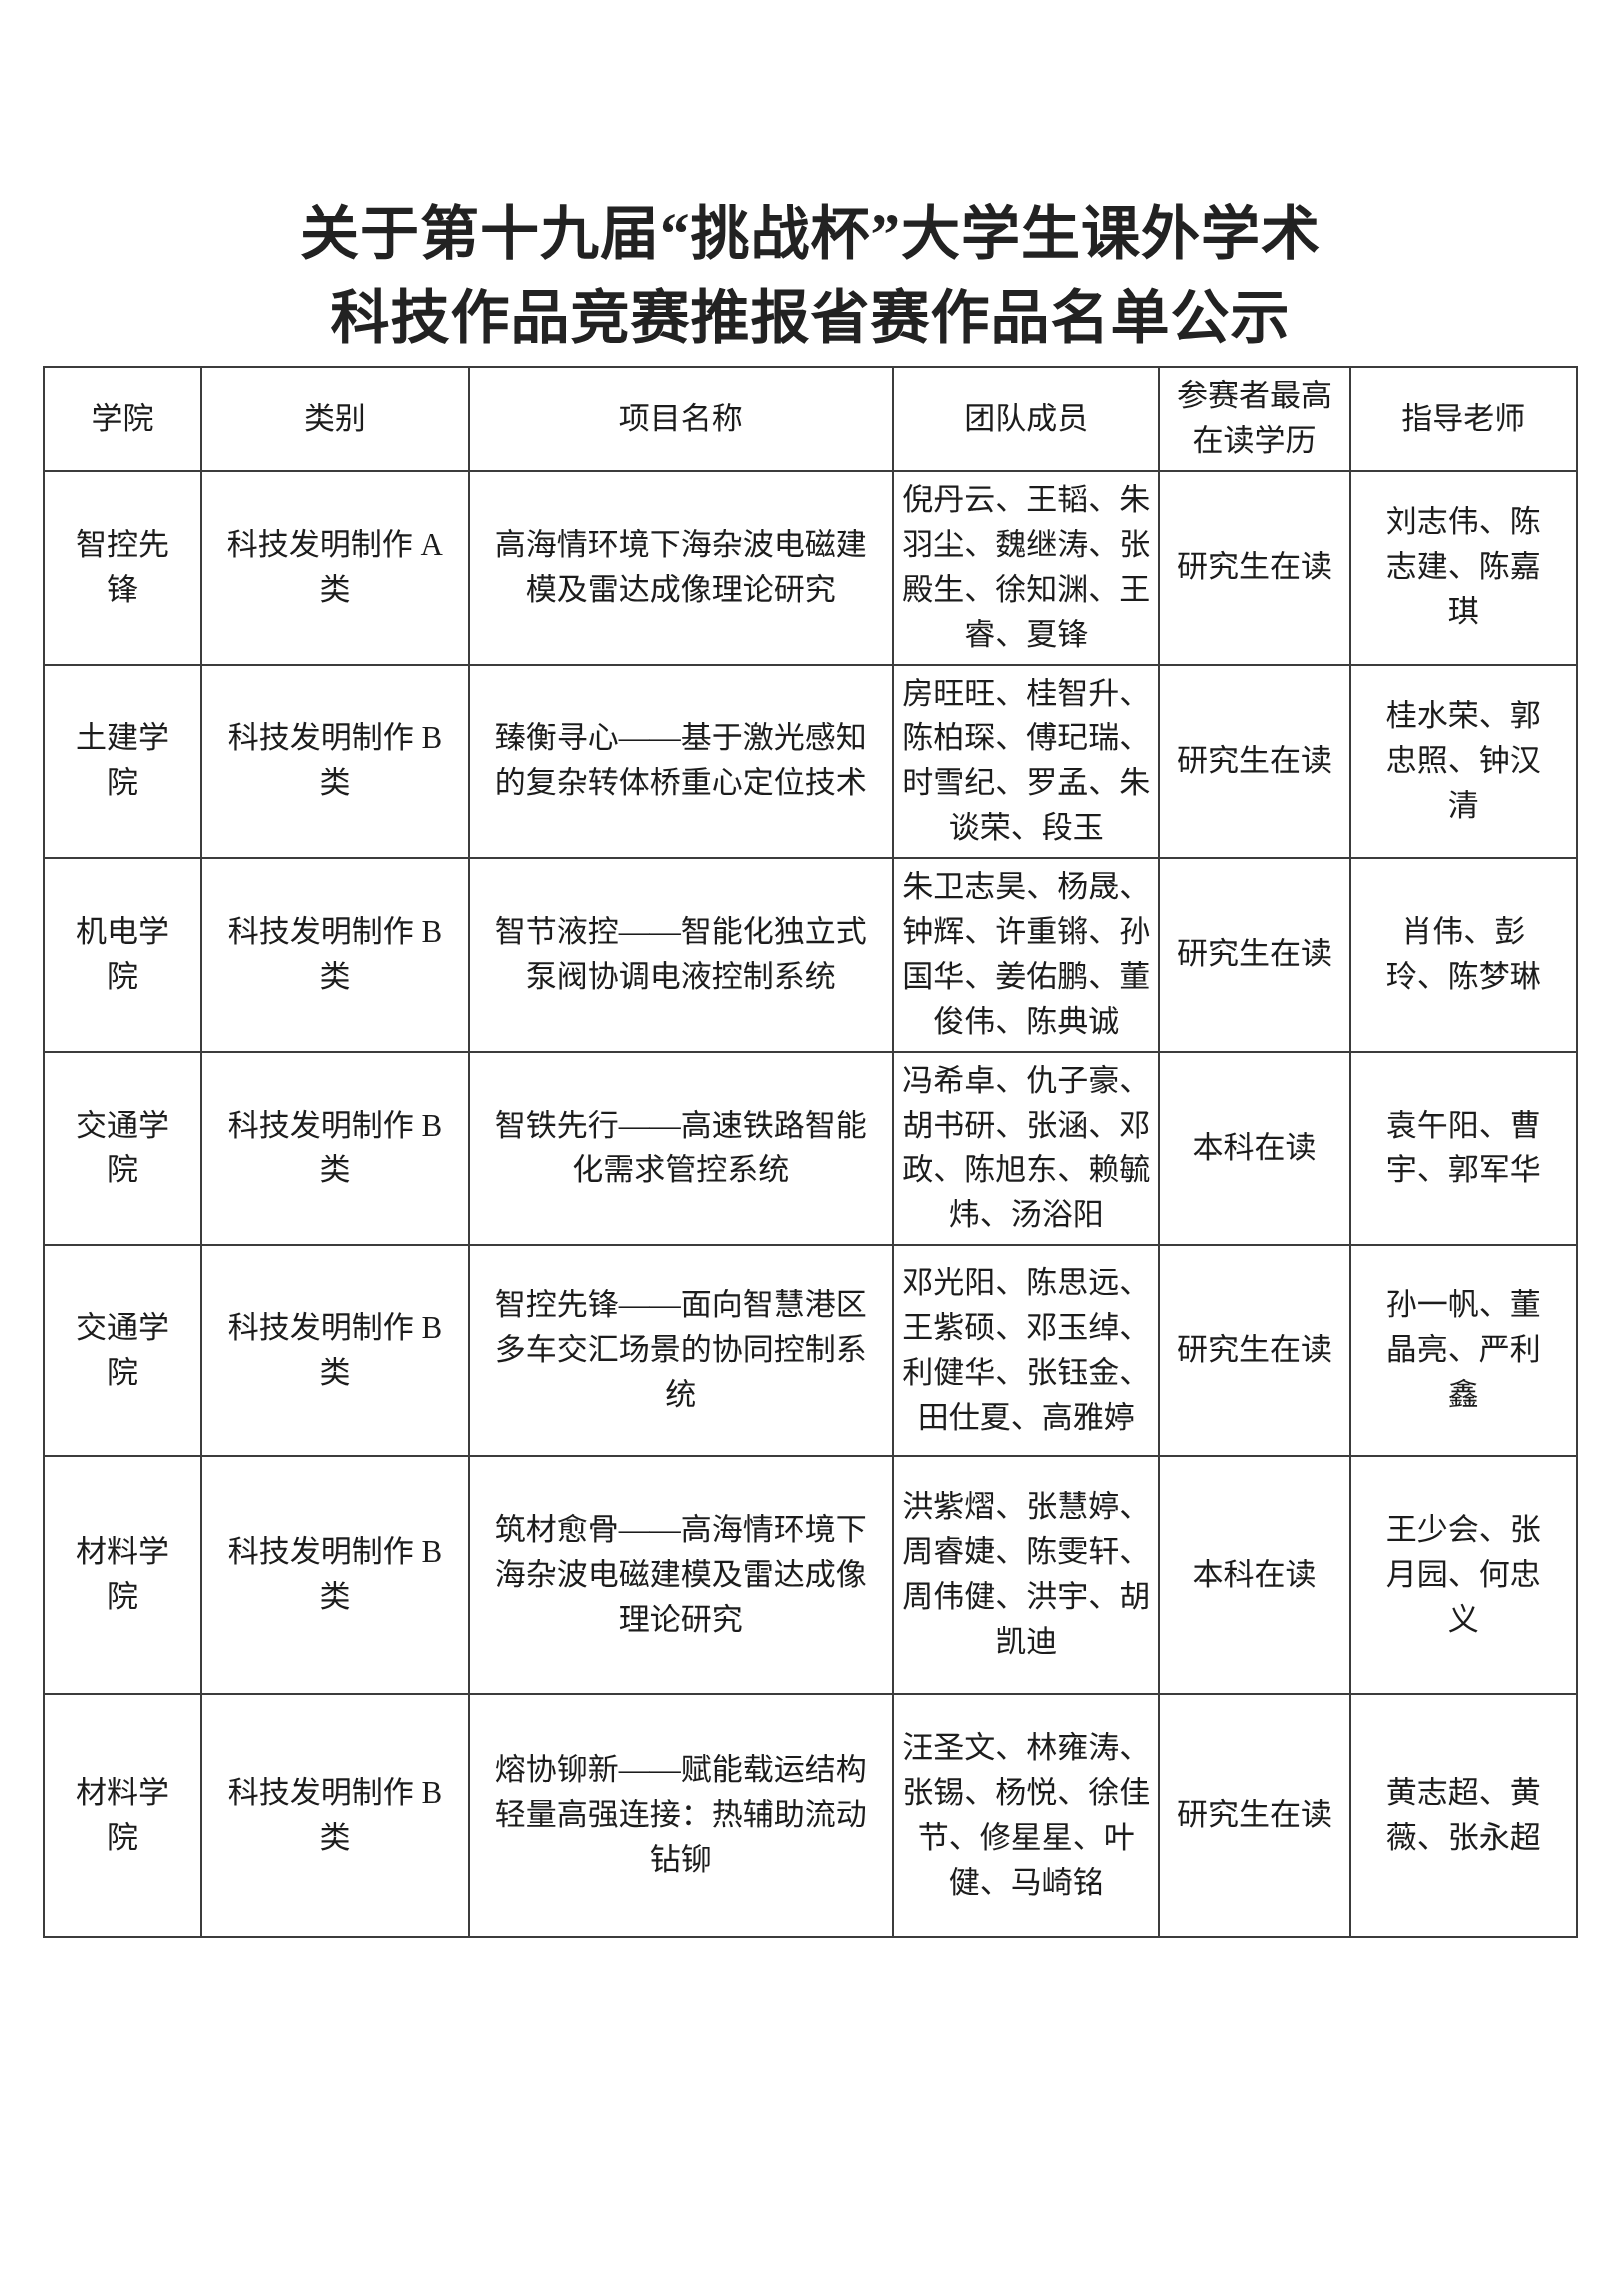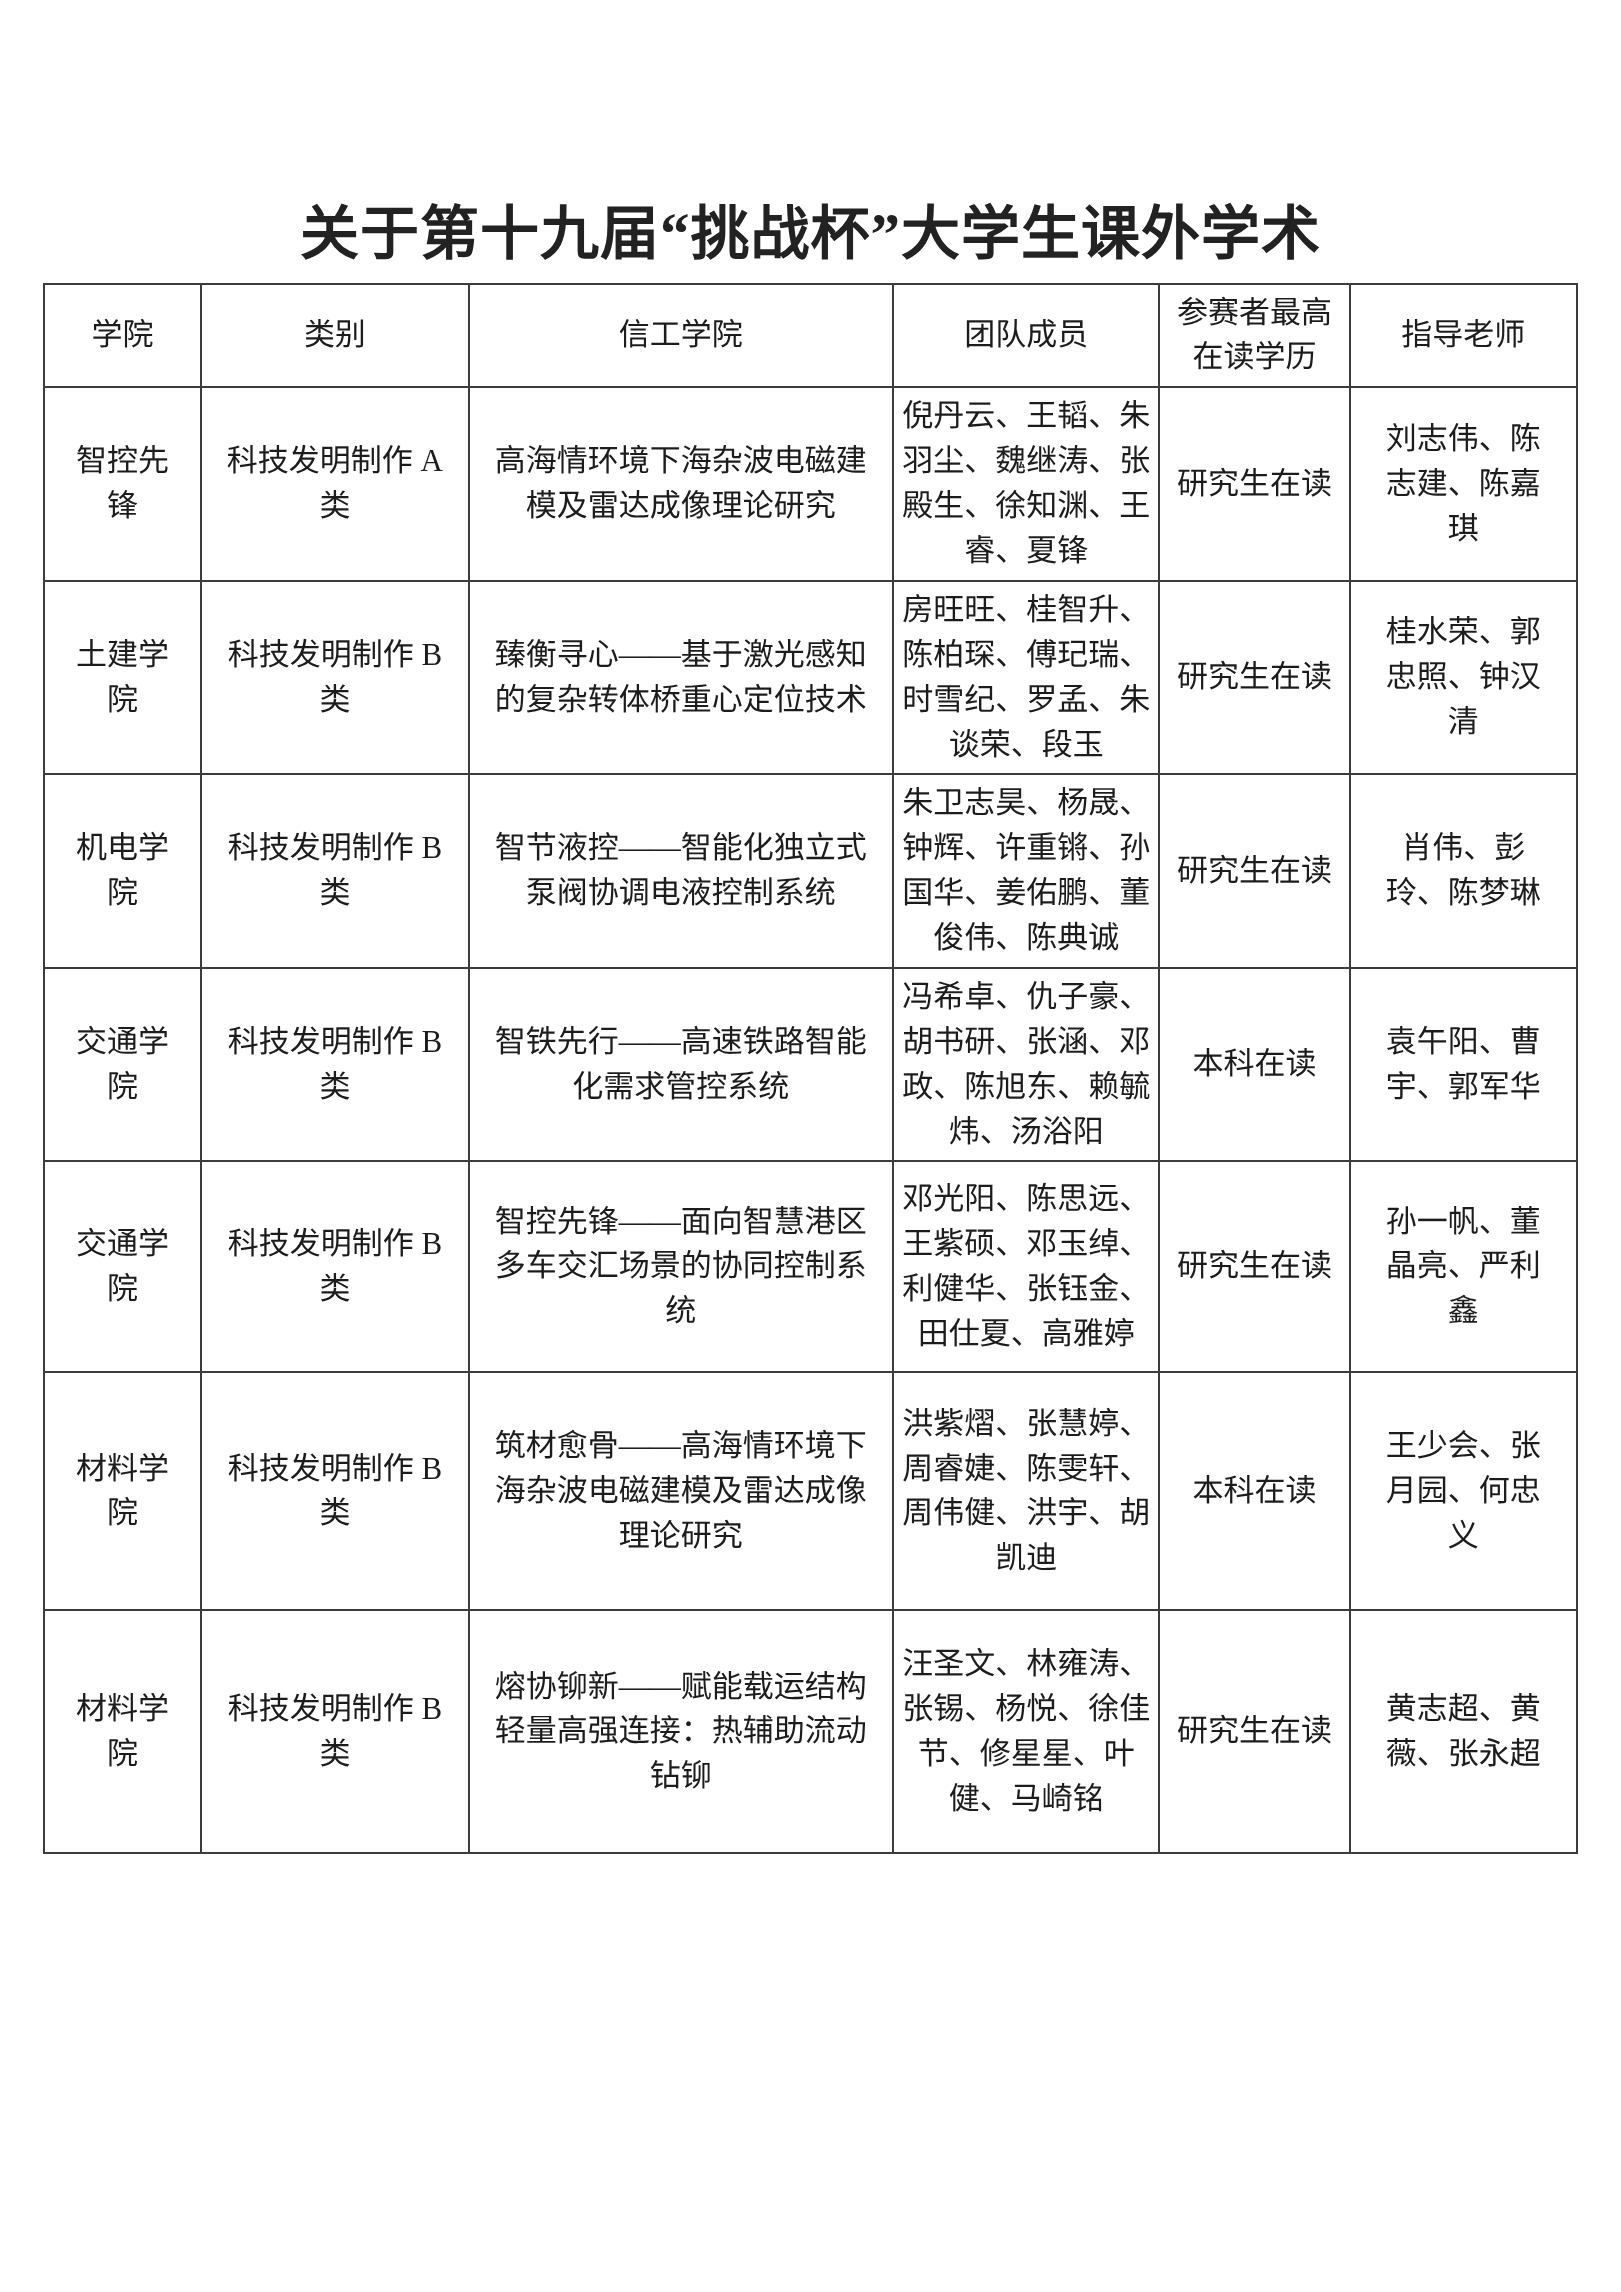--- a/index.html
+++ b/index.html
@@ -80,37 +80,38 @@
   tbody tr:nth-child(6) { height: 238px; }
   tbody tr:nth-child(7) { height: 243px; }
 </style>
 </head>
 <body>
 
 <div class="page">
 
   <h1 class="doc-title">
     <span class="tline">关于第十九届“挑战杯”大学生课外学术</span>
+    <span class="tline">科技作品竞赛推报省赛作品名单公示</span>
   </h1>
 
 
   <table class="works">
     <colgroup>
       <col class="c-college">
       <col class="c-category">
       <col class="c-project">
       <col class="c-members">
       <col class="c-degree">
       <col class="c-advisors">
     </colgroup>
     <thead>
       <tr>
         <th class="col-college">学院</th>
         <th class="col-category">类别</th>
-        <th class="col-project">信工学院</th>
+        <th class="col-project">项目名称</th>
         <th class="col-members">团队成员</th>
         <th class="col-degree">参赛者最高在读学历</th>
         <th class="col-advisors">指导老师</th>
       </tr>
     </thead>
     <tbody>
         <tr>
           <td class="col-college">智控先锋</td>
           <td class="col-category">科技发明制作 A 类</td>
           <td class="col-project">高海情环境下海杂波电磁建模及雷达成像理论研究</td>

